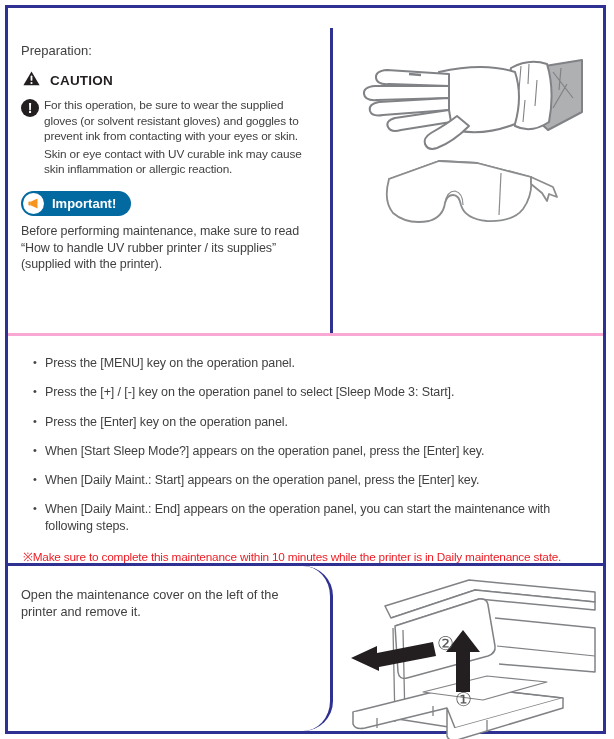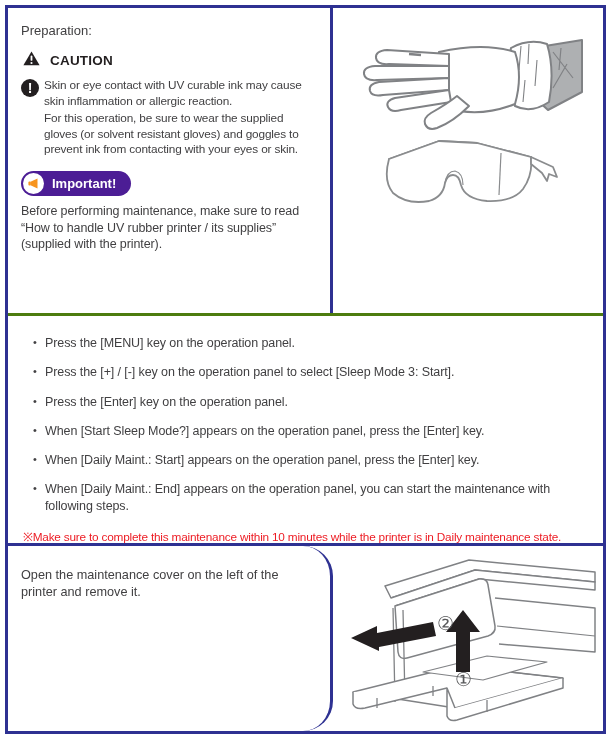--- a/index.html
+++ b/index.html
@@ -5,21 +5,21 @@
   * { margin:0; padding:0; box-sizing:border-box; }
   html,body { width:614px; height:739px; background:#ffffff; overflow:hidden; }
   body { font-family:"Liberation Sans", sans-serif; color:#414042; position:relative; }
 
   .frame{
     position:absolute; left:5px; top:5px; width:601px; height:729px;
     border:3px solid #2e3192; background:#fff;
     display:flex; flex-direction:column;
   }
   .row{ display:flex; }
-  .row1{ height:308px; border-bottom:3px solid #4d7c0f; }
+  .row1{ height:308px; border-bottom:3px solid #f9a8d4;margin-top:20px; }
   .row2{ height:230px; border-bottom:3px solid #2e3192; flex-direction:column;
          padding:19px 10px 0 24px; }
   .row3{ flex:1; }
   .cell-left{ width:325px; border-right:3px solid #2e3192; padding:15px 14px 0 13px; }
   .cell-right{ flex:1; position:relative; }
 
   
   .prep-title{ font-size:13px; margin-bottom:13px; }
   ul.dotlist{ list-style:none; }
   ul.dotlist li{
@@ -36,21 +36,21 @@
   .excl-circle{
     flex:0 0 18px; width:18px; height:18px; border-radius:50%;
     background:#231f20; color:#fff; font-weight:bold; font-size:14px;
     display:flex; align-items:center; justify-content:center; margin-top:1px;
   }
   .caution-text{ font-size:11.8px; line-height:1.32; letter-spacing:-0.15px; }
   .caution-text p+p{ margin-top:2px; }
 
   .important-badge{
     display:inline-flex; align-items:center; margin:13px 0 7px 0;
-    background:#4c1d95; border-radius:13px; height:25px; padding:0 15px 0 2px; gap:8px;
+    background:#0369a1; border-radius:13px; height:25px; padding:0 15px 0 2px; gap:8px;
   }
   .imp-circle{
     width:21px; height:21px; border-radius:50%; background:#fff;
     display:flex; align-items:center; justify-content:center;
   }
   .important-badge .label{ color:#fff; font-weight:bold; font-size:13px; }
   .important-text{ font-size:12.5px; line-height:1.34; letter-spacing:-0.1px; }
 
   
   ul.proclist{ list-style:none; }
@@ -94,22 +94,22 @@
             <rect x="7.6" y="4.6" width="1.8" height="5.2" rx="0.9" fill="#fff"></rect>
             <circle cx="8.5" cy="12" r="1.1" fill="#fff"></circle>
           </svg>
         </span>
         <span class="label">CAUTION</span>
       </div>
 
       <div class="caution-body">
         <span class="excl-circle">!</span>
         <div class="caution-text">
+          <p>For this operation, be sure to wear the supplied gloves (or solvent resistant gloves) and goggles to prevent ink from contacting with your eyes or skin.</p>
           <p>Skin or eye contact with UV curable ink may cause skin inflammation or allergic reaction.</p>
-          <p>For this operation, be sure to wear the supplied gloves (or solvent resistant gloves) and goggles to prevent ink from contacting with your eyes or skin.</p>
         </div>
       </div>
 
       <div class="important-badge">
         <span class="imp-circle">
           <svg width="13" height="13" viewBox="0 0 13 13">
             <path d="M10.5 1.5 L10.5 11.5 L3.5 8.2 L3.5 4.8 Z" fill="#f7941e"></path>
             <rect x="1.4" y="4.6" width="2.4" height="3.8" rx="1" fill="#f7941e"></rect>
           </svg>
         </span>

